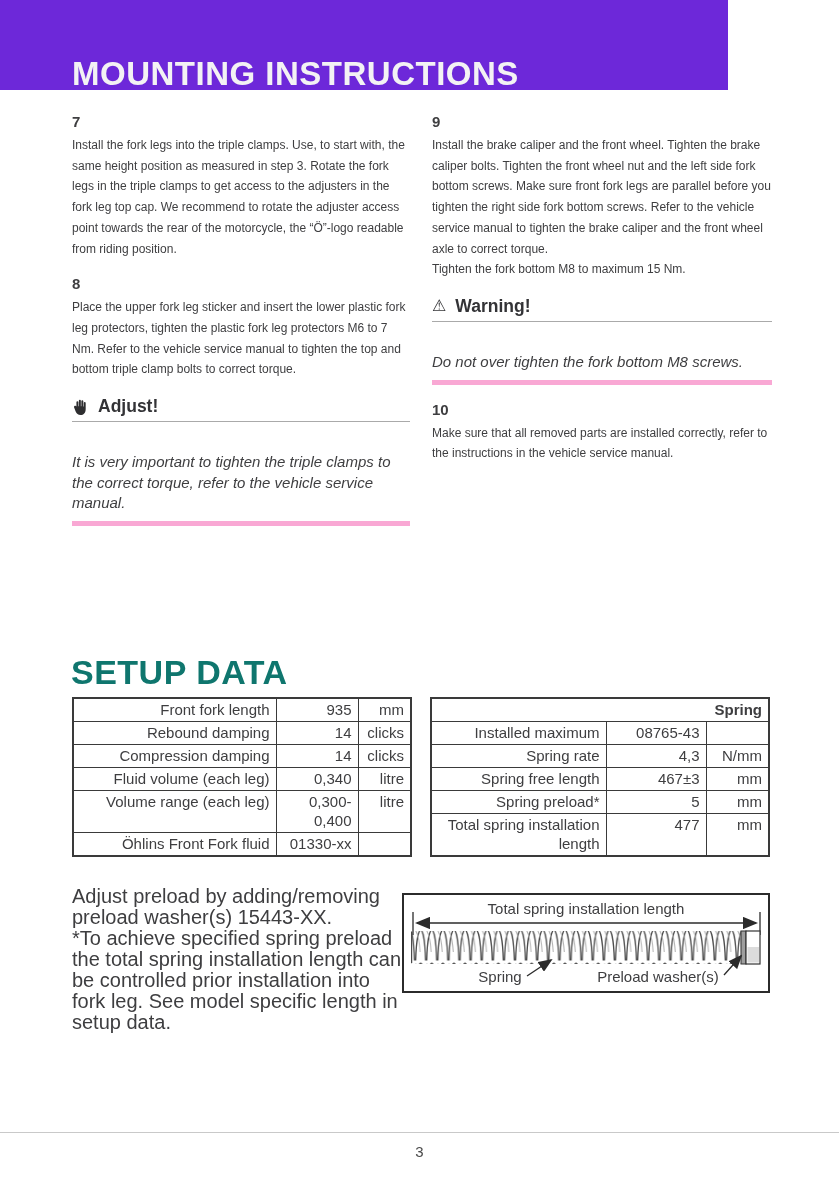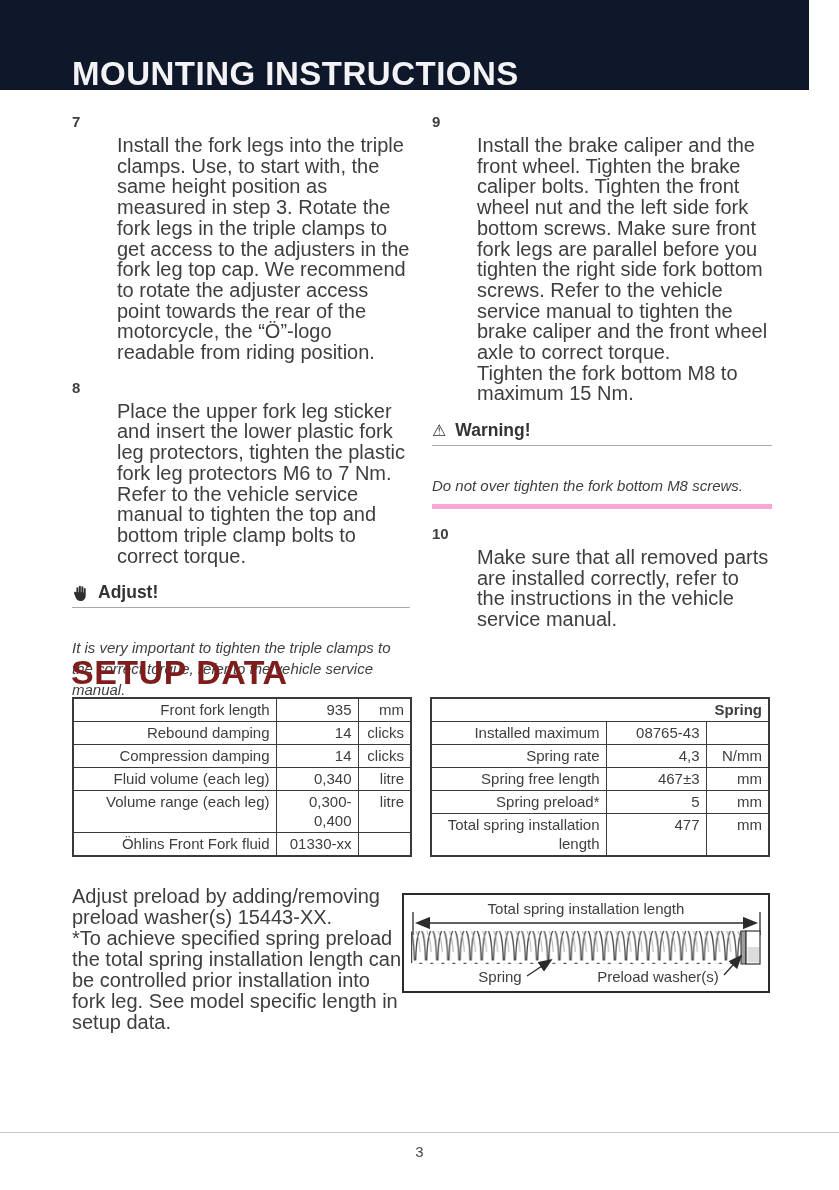--- a/index.html
+++ b/index.html
@@ -4,51 +4,51 @@
 <style>
   * { margin:0; padding:0; box-sizing:border-box; }
   html,body { background:#e8e8e8; }
   .page {
     position:relative; width:839px; height:1190px; margin:0 auto;
     background:#ffffff; overflow:hidden;
     font-family:"Liberation Sans","DejaVu Sans",sans-serif;
     color:#3e3e40;
   }
   
-  .band { position:absolute; left:0; top:0; width:809px; height:90px; background:#0f172a; }
+  .band { position:absolute; left:0; top:0; width:728px; height:90px; background:#6d28d9; }
   .band-title {
     position:absolute; left:72px; top:57px;
     font-size:33px; font-weight:bold; letter-spacing:0.5px; line-height:1;
     color:#f3f2f4;
   }
   
   .col { position:absolute; top:112px; }
   .col-left  { left:72px;  width:338px; }
   .col-right { left:432px; width:340px; }
   .step-num { font-size:15px; font-weight:bold; line-height:20px; margin:15px 0 3px 0; }
   .step-num.first { margin-top:0; }
-  .step-text { font-size:20px; line-height:20.7px; white-space:pre-line;margin-left:45px; }
+  .step-text { font-size:12px; line-height:20.7px; white-space:pre-line; }
   
   .advisory { margin-top:16px; }
   .adv-head {
     display:flex; align-items:center; gap:9px;
     font-size:17.5px; font-weight:bold; color:#333336;
     padding-bottom:4px; border-bottom:1px solid #aaaaaa;
   }
   .adv-head .tri { font-size:16px; font-weight:bold; line-height:1; }
   .adv-text {
     font-size:15px; line-height:20.7px; font-style:italic;
     padding:2px 0 7px 0; border-bottom:5px solid #f9a8d4;margin-top:28px;
   }
   .hand-icon svg { display:block; }
   
   .setup-title {
     position:absolute; left:71px; top:655px;
     font-size:34px; font-weight:bold; letter-spacing:0.5px; line-height:1;
-    color:#7f1d1d;
+    color:#0f766e;
   }
   table.spec { position:absolute; border-collapse:collapse; table-layout:fixed;
     font-size:15px; color:#3e3e40; background:#fff; border:2px solid #3a3a3a; }
   table.spec td, table.spec th {
     border:1px solid #3a3a3a; padding:1px 6px 2px 6px;
     line-height:19px; vertical-align:top; text-align:right; font-weight:normal;
     overflow:hidden; white-space:pre-line;
   }
   table.spec th.group { font-weight:bold; }
   td.vbottom { vertical-align:bottom; }

